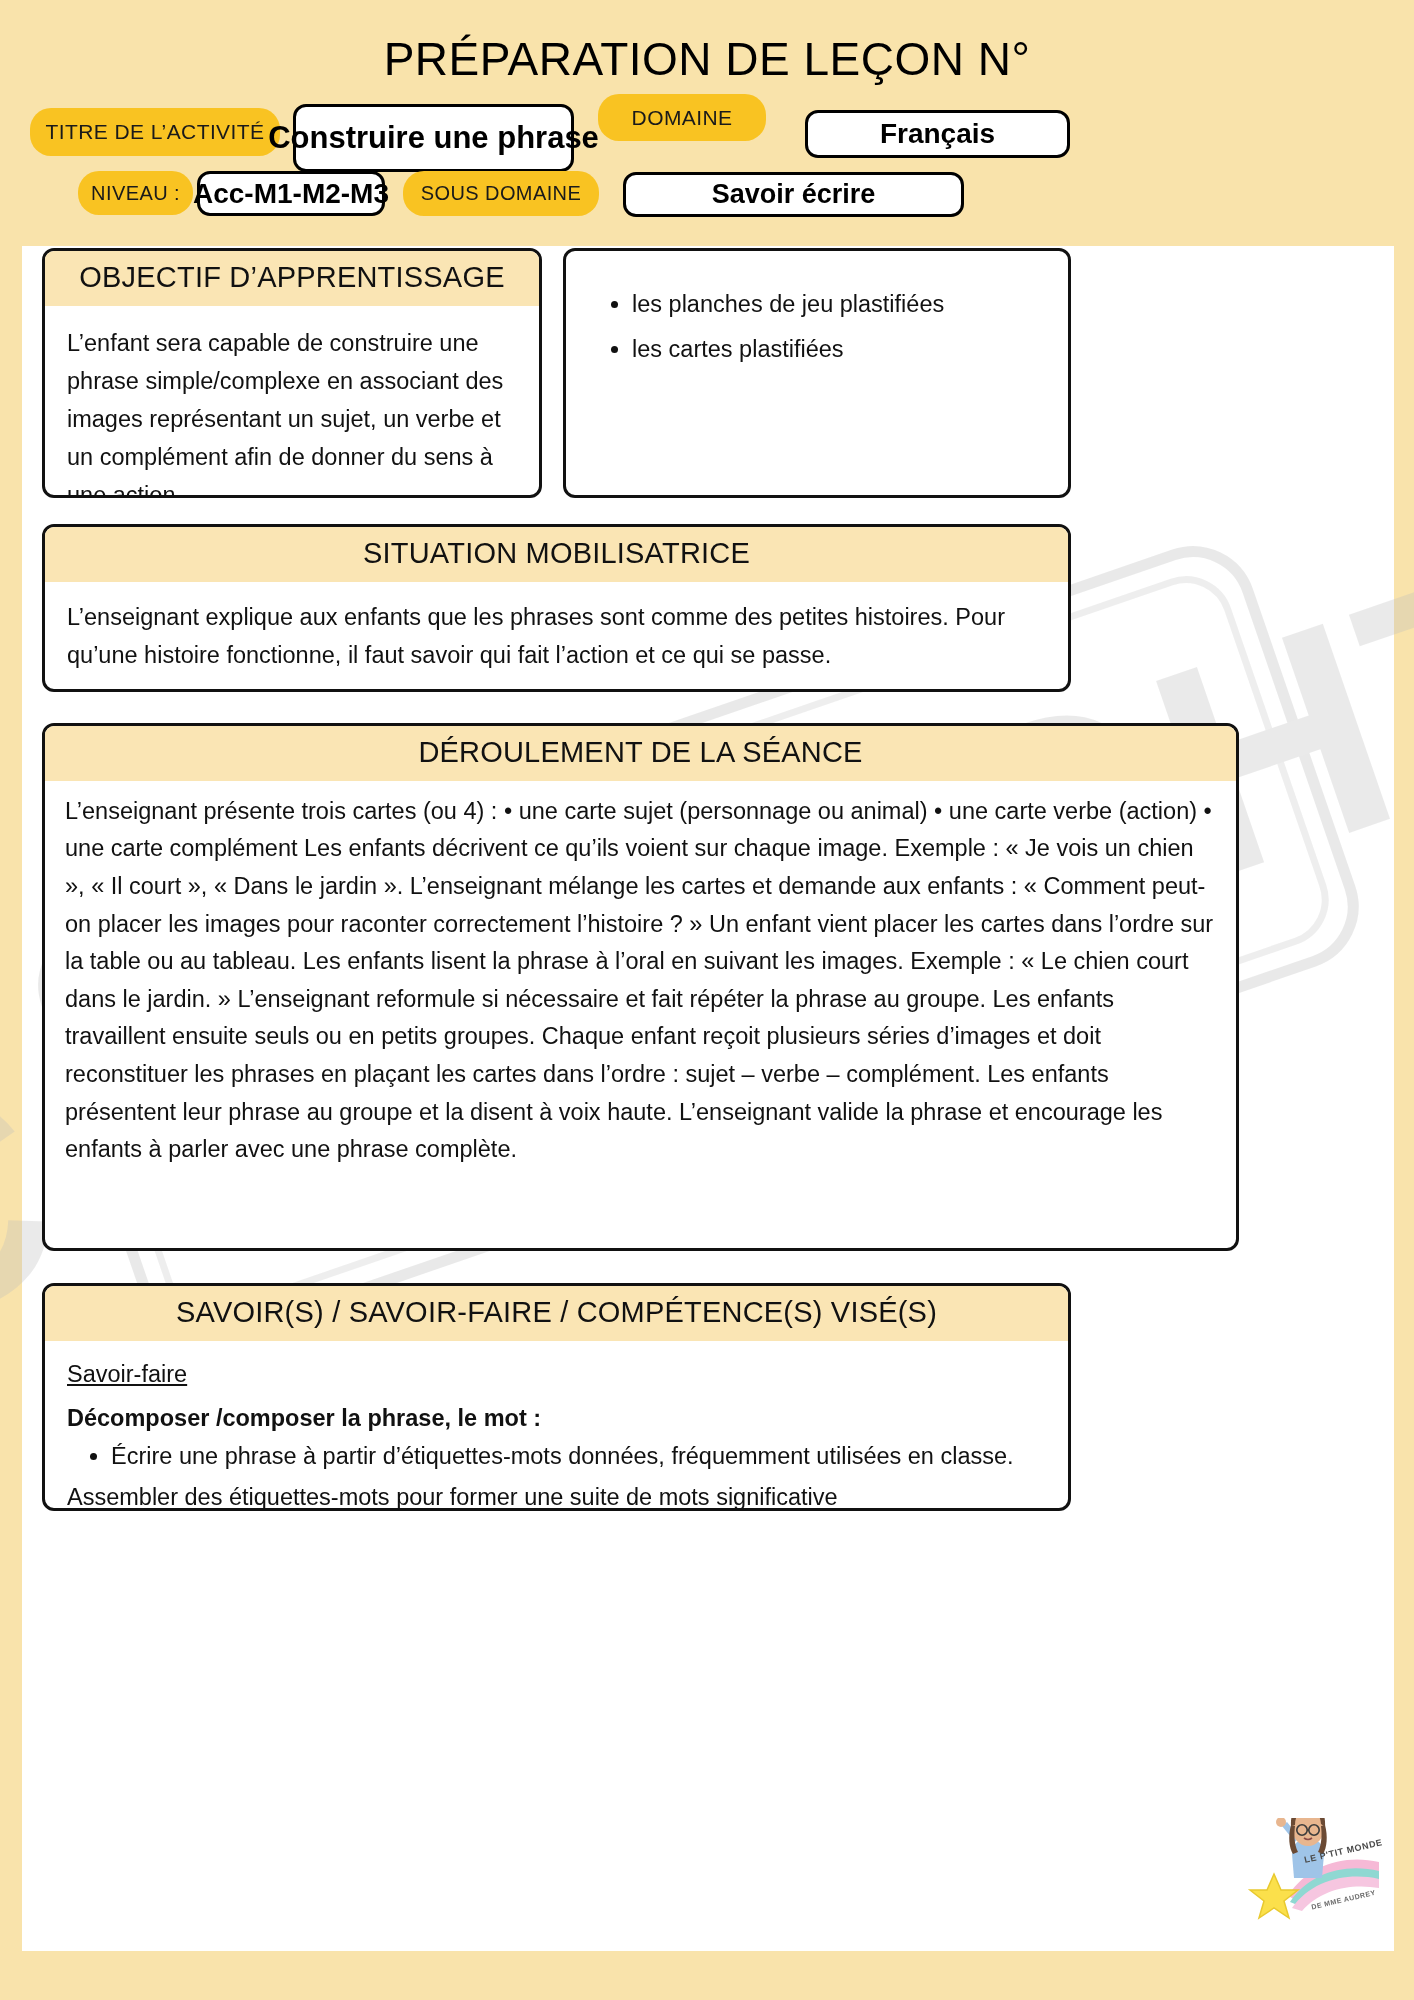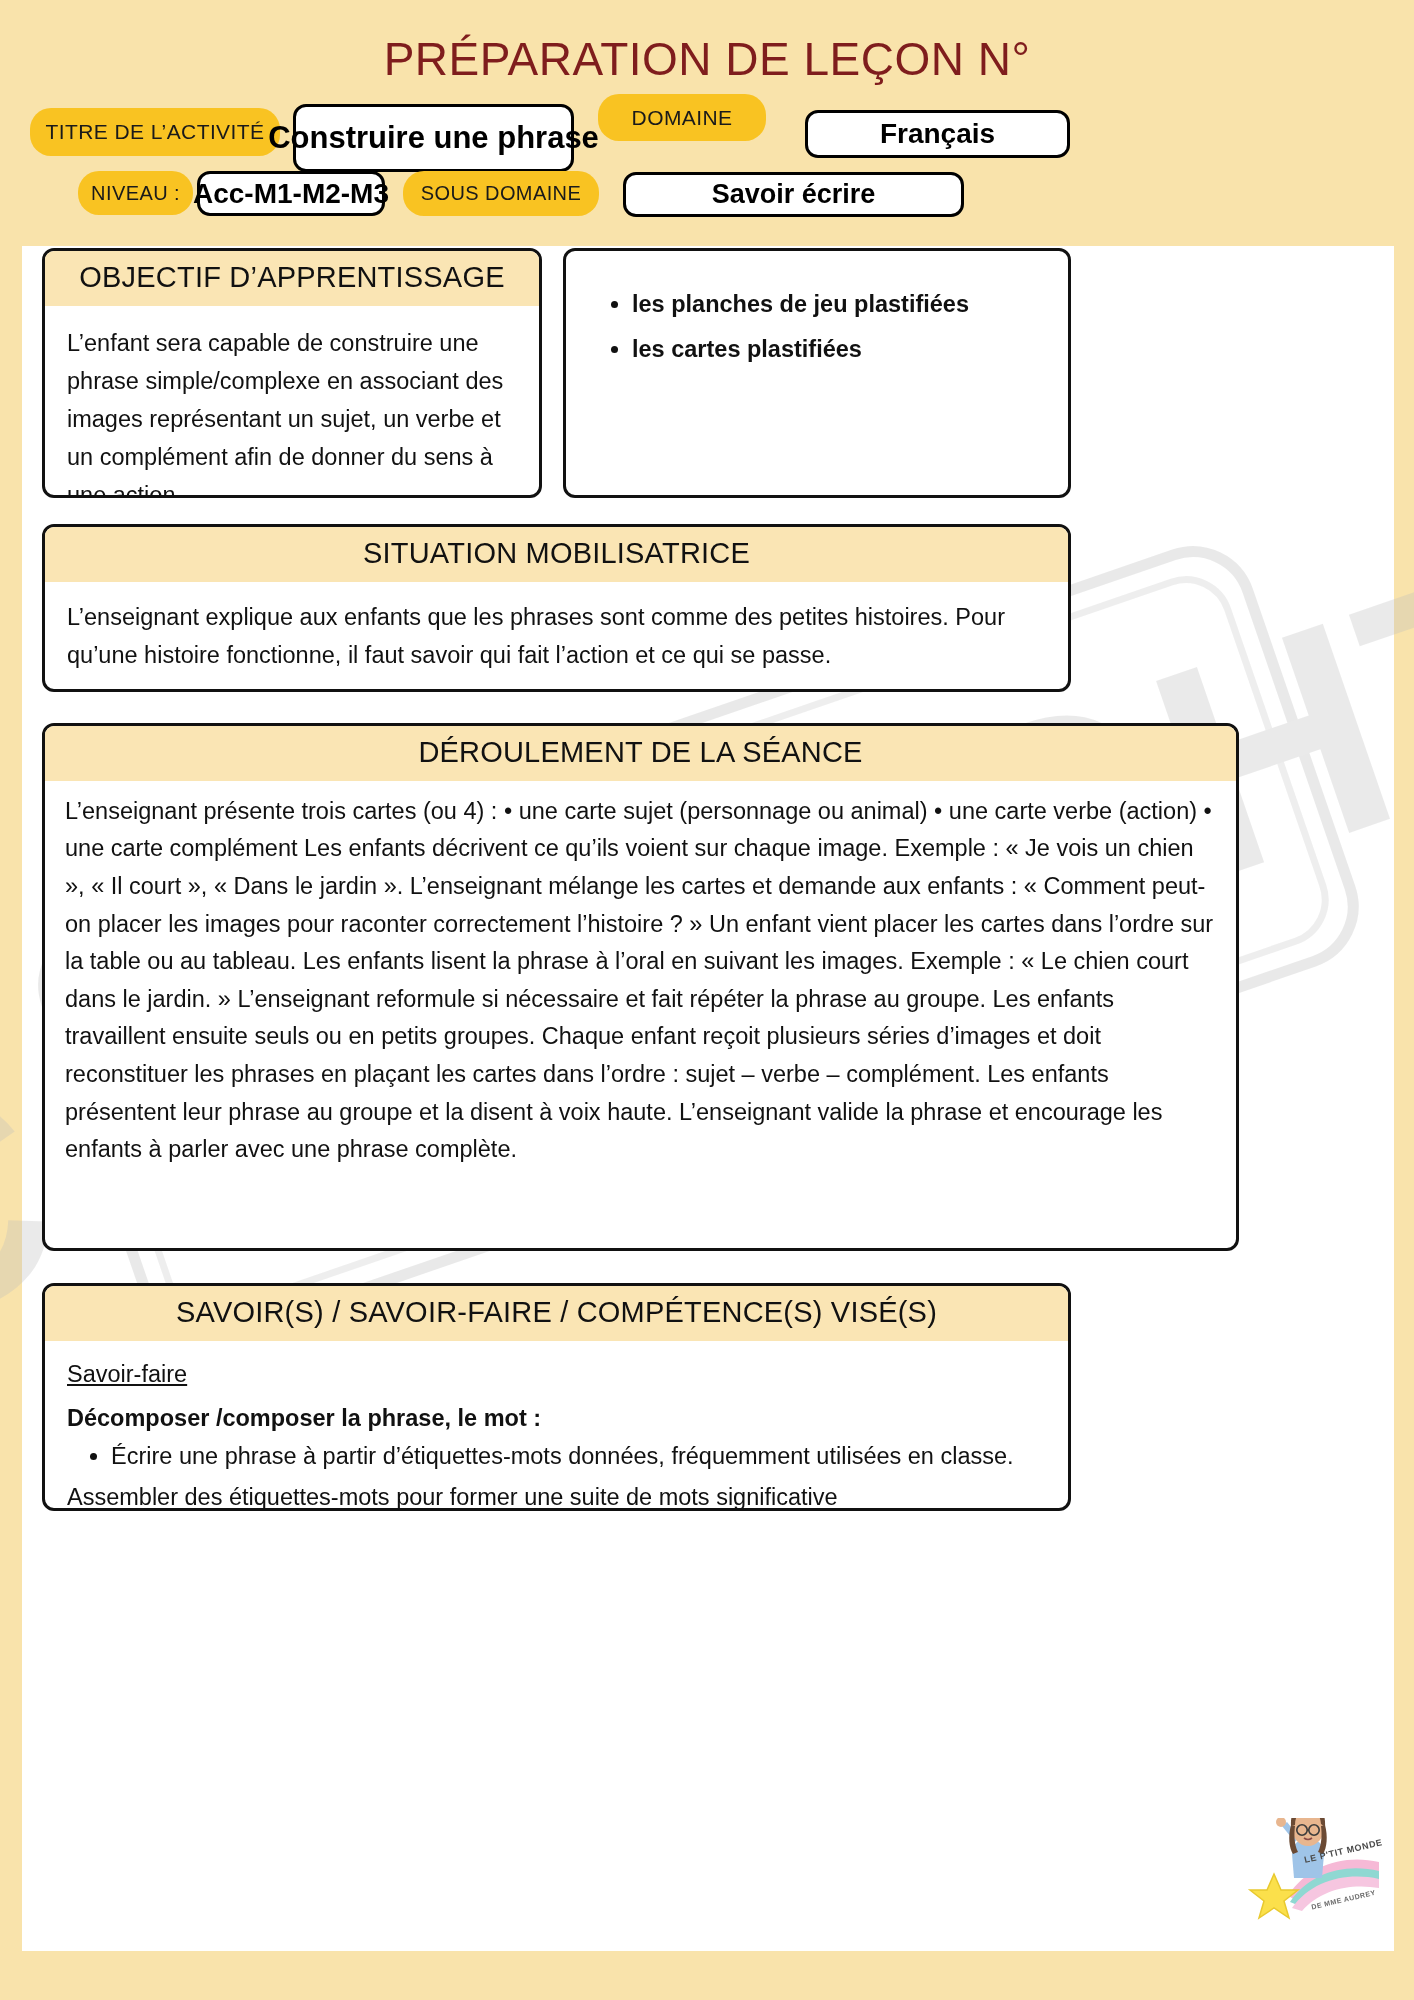--- a/index.html
+++ b/index.html
@@ -33,21 +33,21 @@
   .content { position: absolute; inset: 0; z-index: 6; }
 
   
   .doc-title {
     position: absolute;
     top: 32px; left: 0; width: 1414px;
     text-align: center;
     font-size: 46px;
     font-weight: 400;
     letter-spacing: .5px;
-    color: #7f1d1d;
+    color: #000000;
     font-family: "Liberation Sans", sans-serif;
   }
 
   
   .chip-yellow {
     position: absolute;
     background: #f9c322;
     border-radius: 21px;
     display: flex; align-items: center; justify-content: center;
     color: #1a1a1a;
@@ -102,21 +102,21 @@
   .panel-body li { margin-bottom: 7px; }
 
   #panel-objectif { left: 42px;  top: 248px; width: 500px; height: 250px; }
   #panel-materiel { left: 563px; top: 248px; width: 508px; height: 250px; }
   #panel-situation{ left: 42px;  top: 524px; width: 1029px; height: 168px; }
   #panel-deroulement { left: 42px; top: 723px; width: 1197px; height: 528px; }
   #panel-savoirs  { left: 42px;  top: 1283px; width: 1029px; height: 228px; }
 
   #panel-objectif .panel-body { padding-top: 18px; font-size: 23.5px; }
   #panel-materiel .panel-body { padding-top: 34px; }
-  #panel-materiel ul { margin-top: 0; font-weight: bold; }
+  #panel-materiel ul { margin-top: 0; }
   #panel-situation .panel-body { padding-top: 16px; }
 
   
   #panel-deroulement .panel-body {
     padding: 12px 20px 10px 20px;
     font-size: 23.5px;
     line-height: 1.60;
     text-align: left;
   }
 

